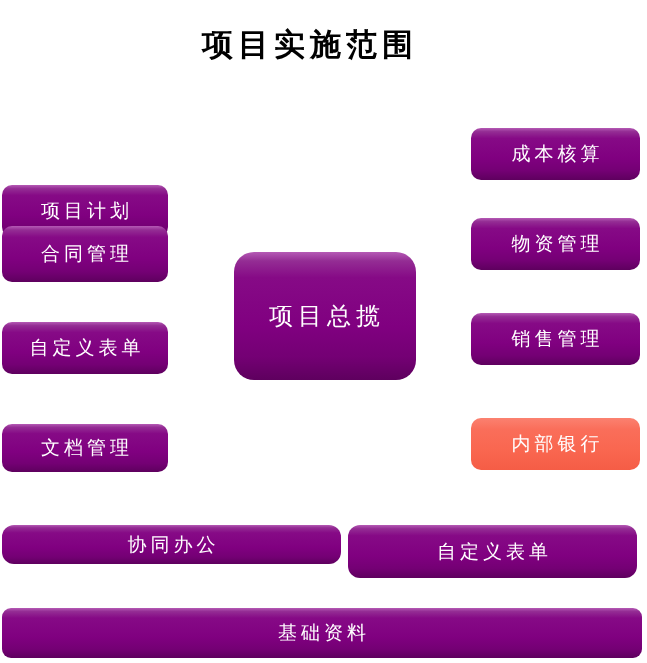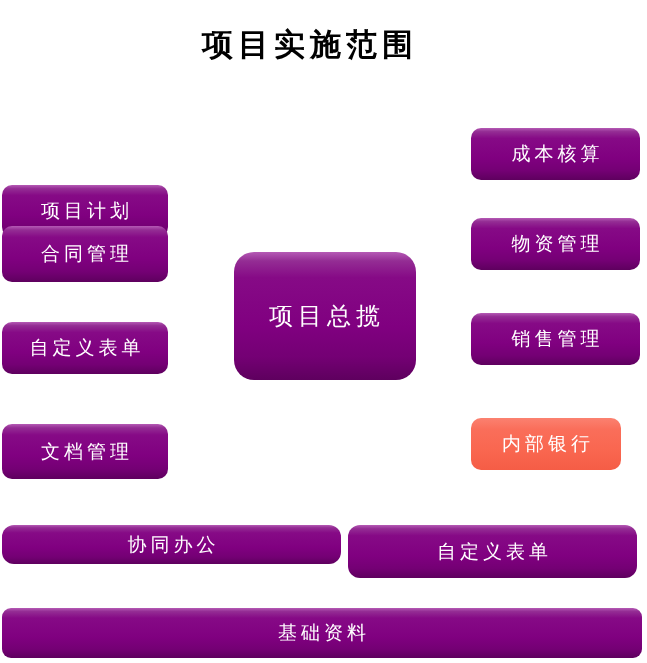--- a/index.html
+++ b/index.html
@@ -53,26 +53,26 @@
     background: linear-gradient(180deg,
       #fb8170 0%,
       #fa6e5a 22%,
       #f9664f 65%,
       #f55d46 100%);
   }
   
   .pos-l1 { left: 2px;  top: 137px; width: 166px; height: 52px; margin-top: 48px; }
   .pos-l2 { left: 2px;  top: 226px; width: 166px; height: 56px; }
   .pos-l3 { left: 2px;  top: 322px; width: 166px; height: 52px; }
-  .pos-l4 { left: 2px;  top: 424px; width: 166px; height: 55px; }
+  .pos-l4 { left: 2px;  top: 424px; width: 166px; height: 48px; }
   
   .pos-r1 { left: 471px; top: 128px; width: 169px; height: 52px; }
   .pos-r2 { left: 471px; top: 218px; width: 169px; height: 52px; }
   .pos-r3 { left: 471px; top: 313px; width: 169px; height: 52px; }
-  .pos-r4 { left: 471px; top: 418px; width: 150px; height: 52px; font-family: Liberation Serif, serif; }
+  .pos-r4 { left: 471px; top: 418px; width: 169px; height: 52px; font-family: Liberation Serif, serif; }
   
   .pos-center {
     left: 234px; top: 252px; width: 182px; height: 128px;
     border-radius: 20px;
     font-size: 24px;
     letter-spacing: 5px;
   }
   
   .pos-b1 { left: 2px;   top: 525px; width: 339px; height: 39px; border-radius: 12px; }
   .pos-b2 { left: 348px; top: 525px; width: 289px; height: 53px; border-radius: 12px; }

